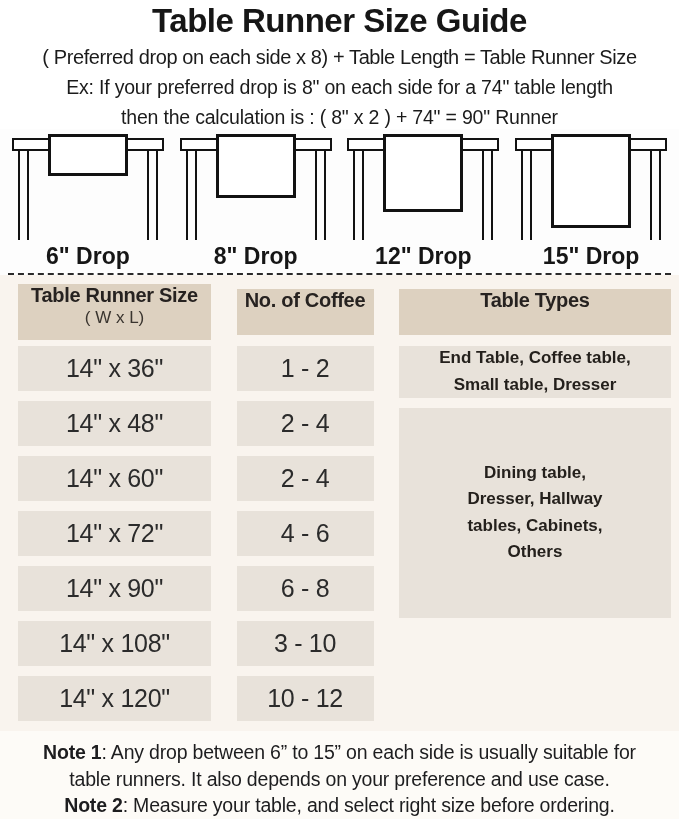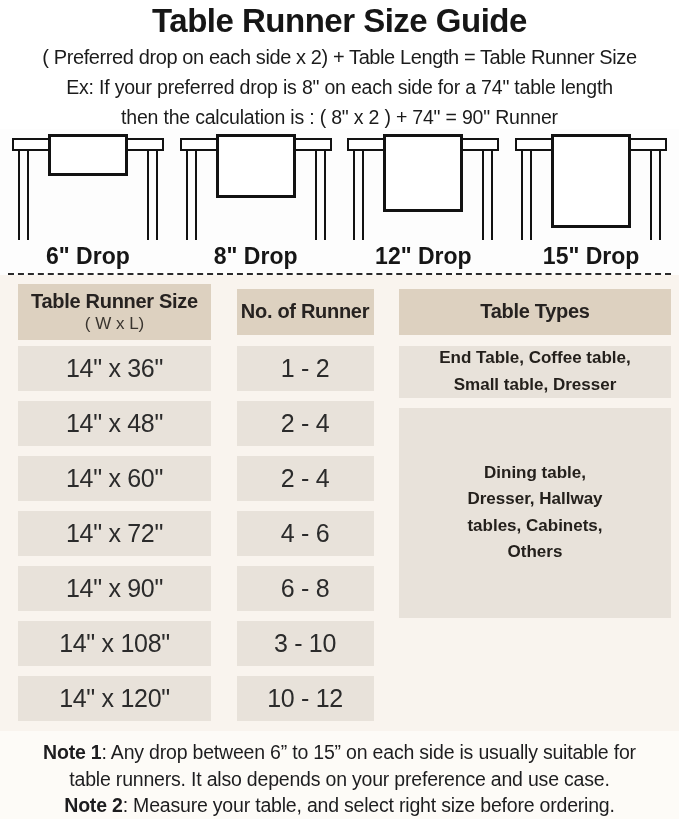--- a/index.html
+++ b/index.html
@@ -25,21 +25,21 @@
   .runner { position:absolute; top:0; left:50%; width:80px; margin-left:-40px;
             border:3px solid #121212; background:#fff; z-index:2; }
   .drop-label { font-size:23px; font-weight:700; margin-top:3px; color:#161616; }
   .dashed { border-top:2.5px dashed #2a2a2a; margin:3px 8px 0 8px; }
 
   
   .sheet { background:#f9f4ee; padding:9px 8px 10px 18px; }
   .grid { display:flex; justify-content:space-between; }
   .col { display:flex; flex-direction:column; }
   .col-sizes { width:193px; } .col-seats { width:137px; } .col-types { width:272px; }
-  .hcell { background:#ddd1c0; display:flex; flex-direction:column; justify-content:center;
+  .hcell { background:#ddd1c0; display:flex; flex-direction:column; 
            align-items:center; text-align:center; }
   .hdr-sizes { height:56px; margin-bottom:6px; }
   .hdr-small { height:46px; margin-top:5px; margin-bottom:11px; }
   .h-main { font-size:20px; font-weight:700; letter-spacing:-0.3px; color:#262220; }
   .h-sub  { font-size:17px; color:#3a352f; margin-top:1px; }
   .cell { background:#e8e2da; display:flex; justify-content:center; align-items:center;
           text-align:center; }
   .rowcell { height:45px; margin-bottom:10px; font-size:25px; letter-spacing:-0.3px; color:#2b2b2b; }
   .col .rowcell:last-child { margin-bottom:0; }
   .typecell { font-size:17px; font-weight:700; line-height:1.55; white-space:pre-line;
@@ -49,21 +49,21 @@
   
   .notes { background:#fdfbf7; text-align:center; padding-top:8px; }
   .note-line { font-size:19.5px; letter-spacing:-0.2px; line-height:1.38; color:#1d1d1f; }
   .note-line strong { font-weight:800; }
 </style>
 </head>
 <body>
 
 <div class="hdr-block">
   <h1 class="title">Table Runner Size Guide</h1>
-  <p class="formula">( Preferred drop on each side x 2) + Table Length = Table Runner Size</p>
+  <p class="formula">( Preferred drop on each side x 8) + Table Length = Table Runner Size</p>
   <p class="example">Ex: If your preferred drop is 8" on each side for a 74" table length</p>
   <p class="example">then the calculation is : ( 8" x 2 ) + 74" = 90" Runner</p>
 </div>
 
 <div class="strip">
   <div class="figs">
 
     <div class="fig-col">
       <div class="table-fig">
         <div class="leg leg-l"></div>
@@ -120,21 +120,21 @@
       <div class="cell rowcell">14" x 48"</div>
       <div class="cell rowcell">14" x 60"</div>
       <div class="cell rowcell">14" x 72"</div>
       <div class="cell rowcell">14" x 90"</div>
       <div class="cell rowcell">14" x 108"</div>
       <div class="cell rowcell">14" x 120"</div>
     </div>
 
     <div class="col col-seats">
       <div class="hcell hdr-small">
-        <div class="h-main">No. of Runner</div>
+        <div class="h-main">No. of Coffee</div>
       </div>
       <div class="cell rowcell">1 - 2</div>
       <div class="cell rowcell">2 - 4</div>
       <div class="cell rowcell">2 - 4</div>
       <div class="cell rowcell">4 - 6</div>
       <div class="cell rowcell">6 - 8</div>
       <div class="cell rowcell">3 - 10</div>
       <div class="cell rowcell">10 - 12</div>
     </div>
 

